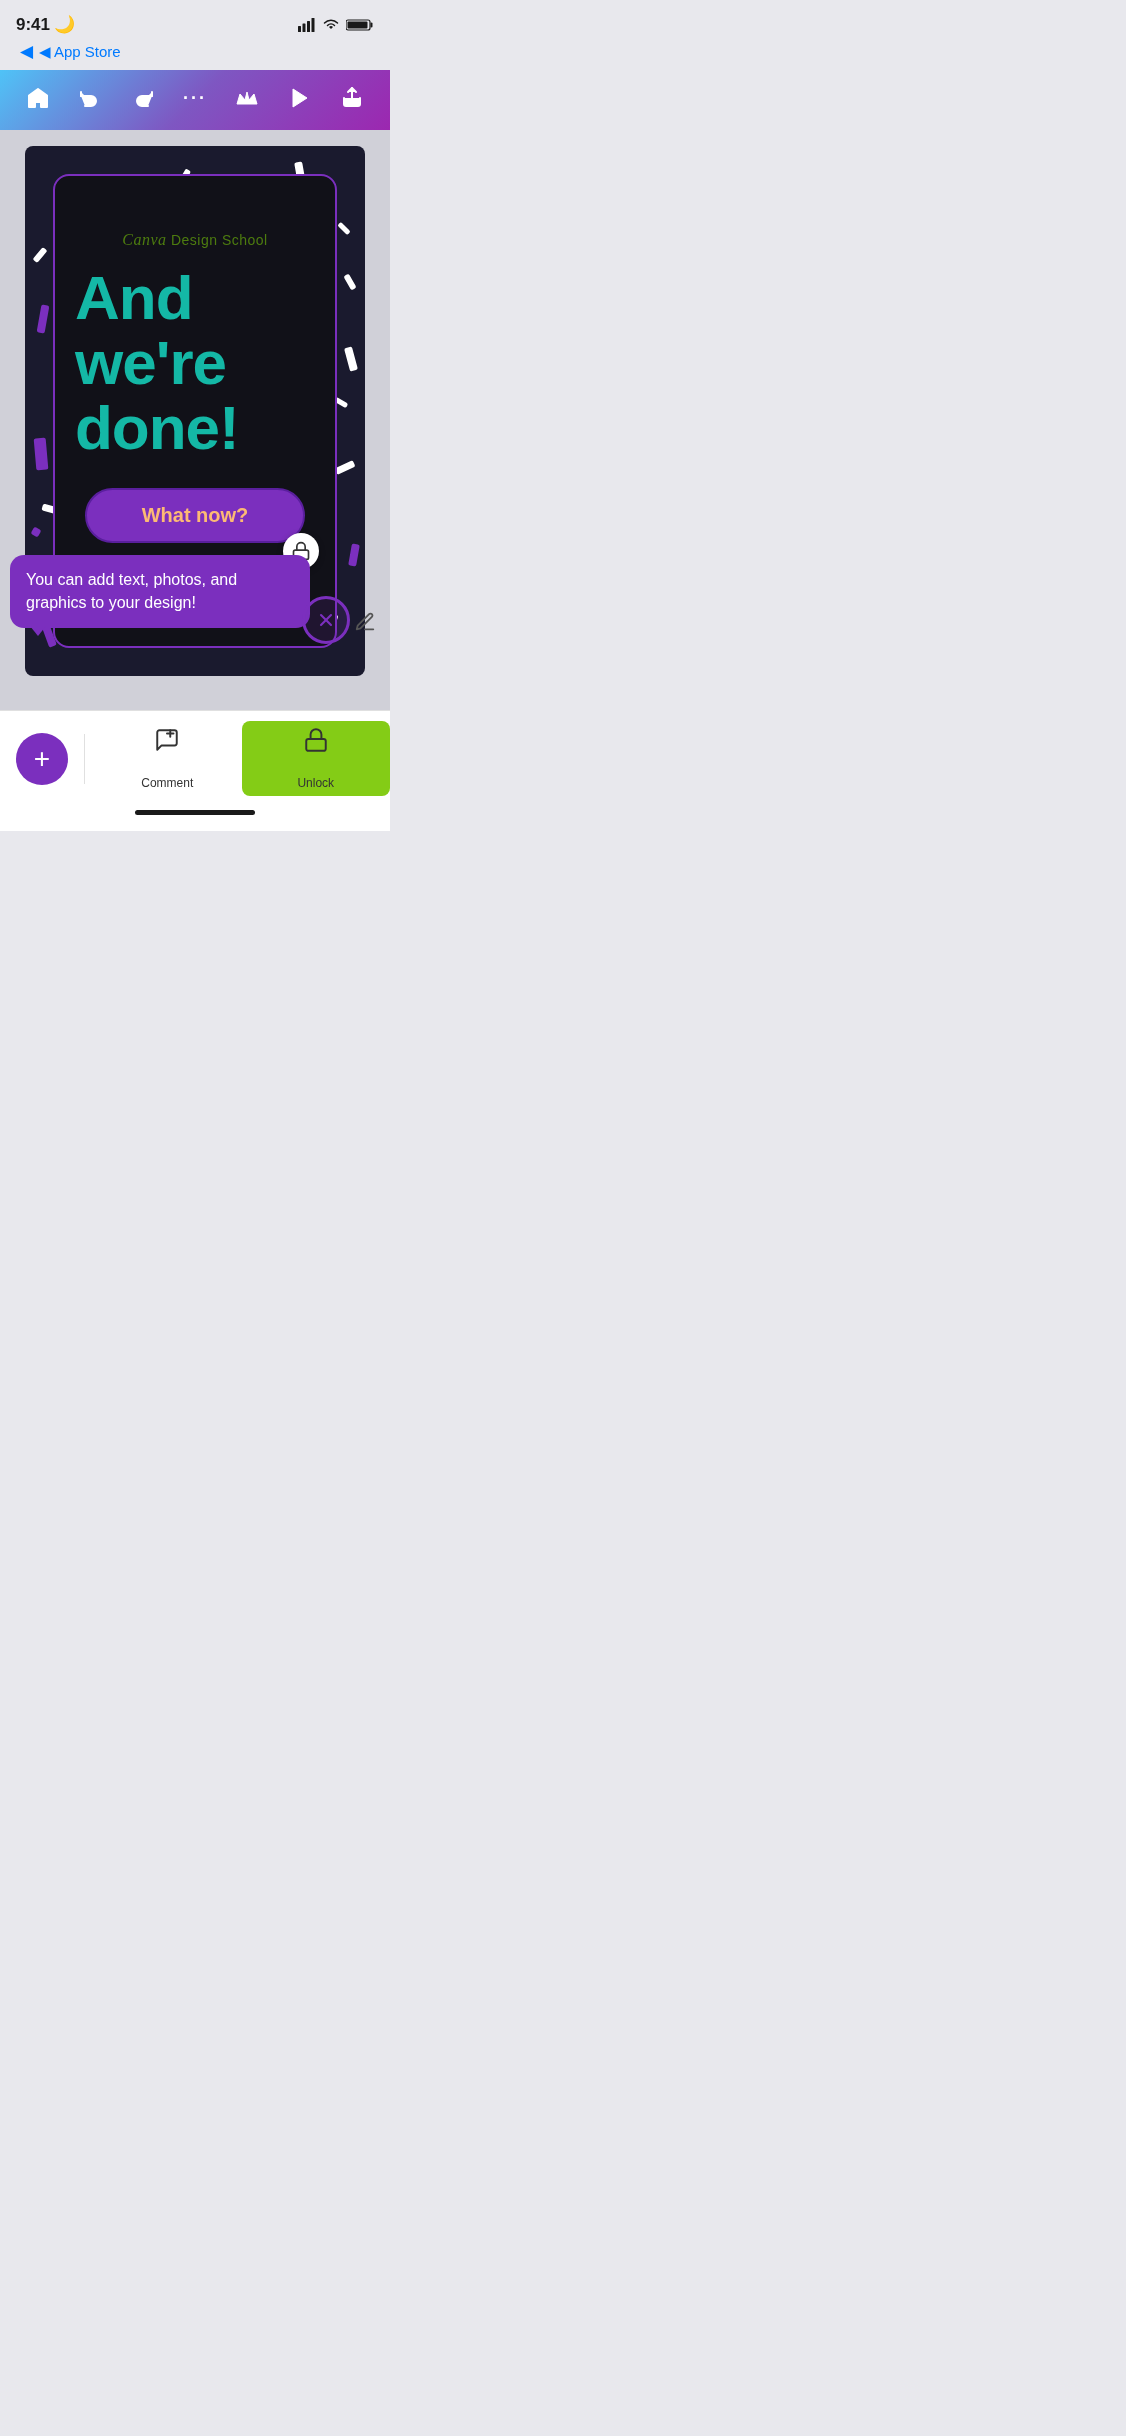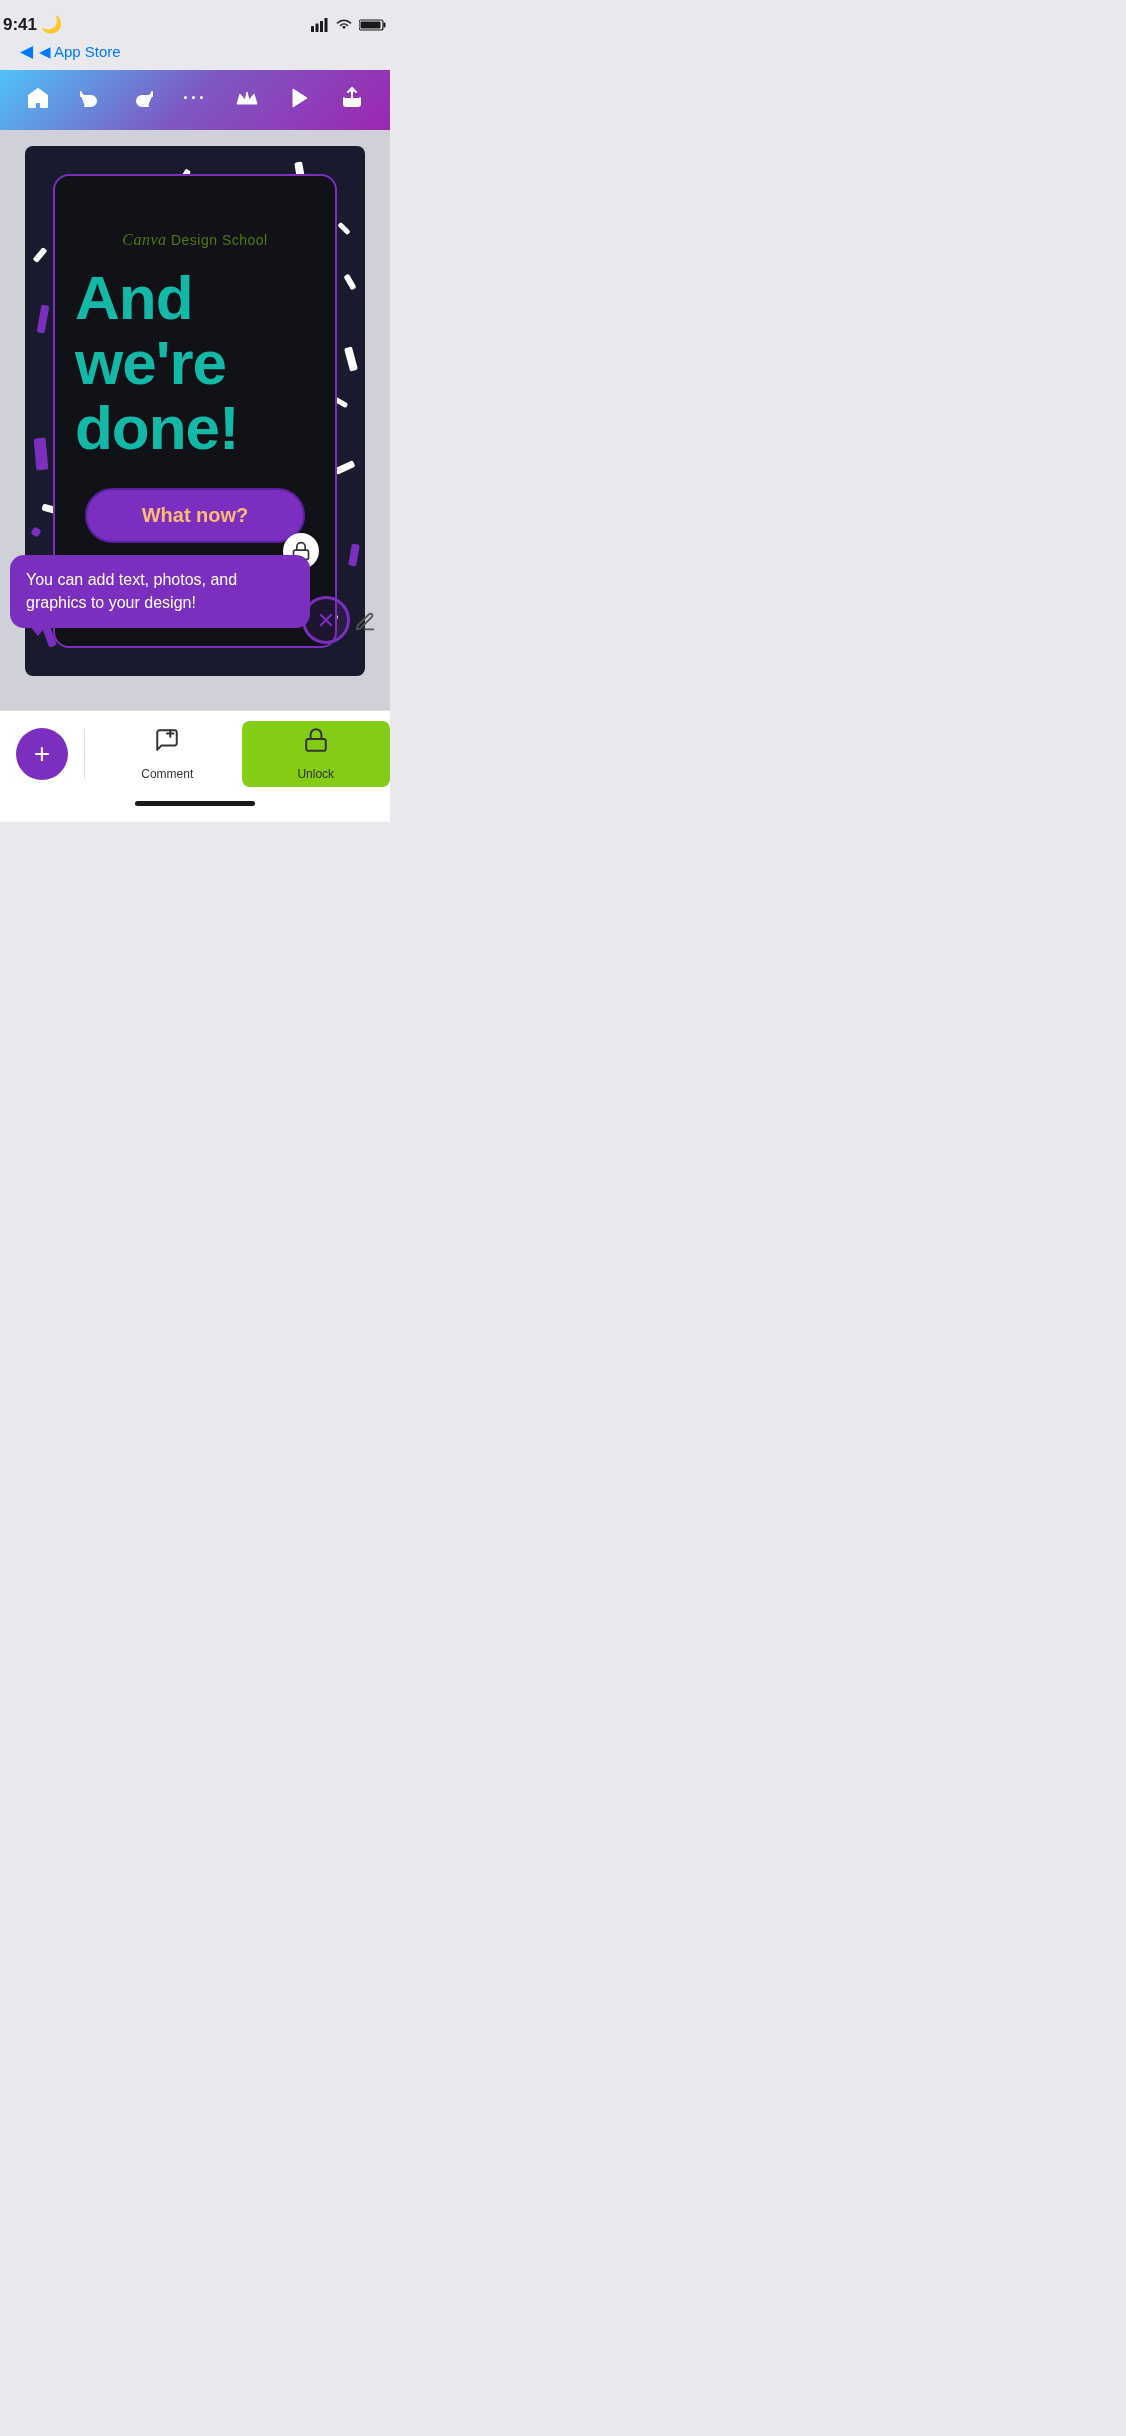--- a/index.html
+++ b/index.html
@@ -12,21 +12,21 @@
       background: #e8e8ed;
       overflow-x: hidden;
     }
 
     
     .status-bar {
       background: transparent;
       display: flex;
       justify-content: space-between;
       align-items: center;
-      padding: 14px 3px 4px;
+      padding: 14px 16px 4px;
       position: relative;
       z-index: 10;
     }
 
     .status-time {
       font-size: 17px;
       font-weight: 600;
       color: #1a1a1a;
     }
 
@@ -267,21 +267,21 @@
 
     .toolbar-btn {
       flex: 1;
       display: flex;
       flex-direction: column;
       align-items: center;
       justify-content: center;
       padding: 6px 8px;
       cursor: pointer;
       border-radius: 8px;
-      gap: 8px;
+      gap: 17px;
     }
 
     .toolbar-btn.active {
       background: #84cc16;
     }
 
     .toolbar-btn-icon {
       font-size: 22px;
       color: #333;
     }

